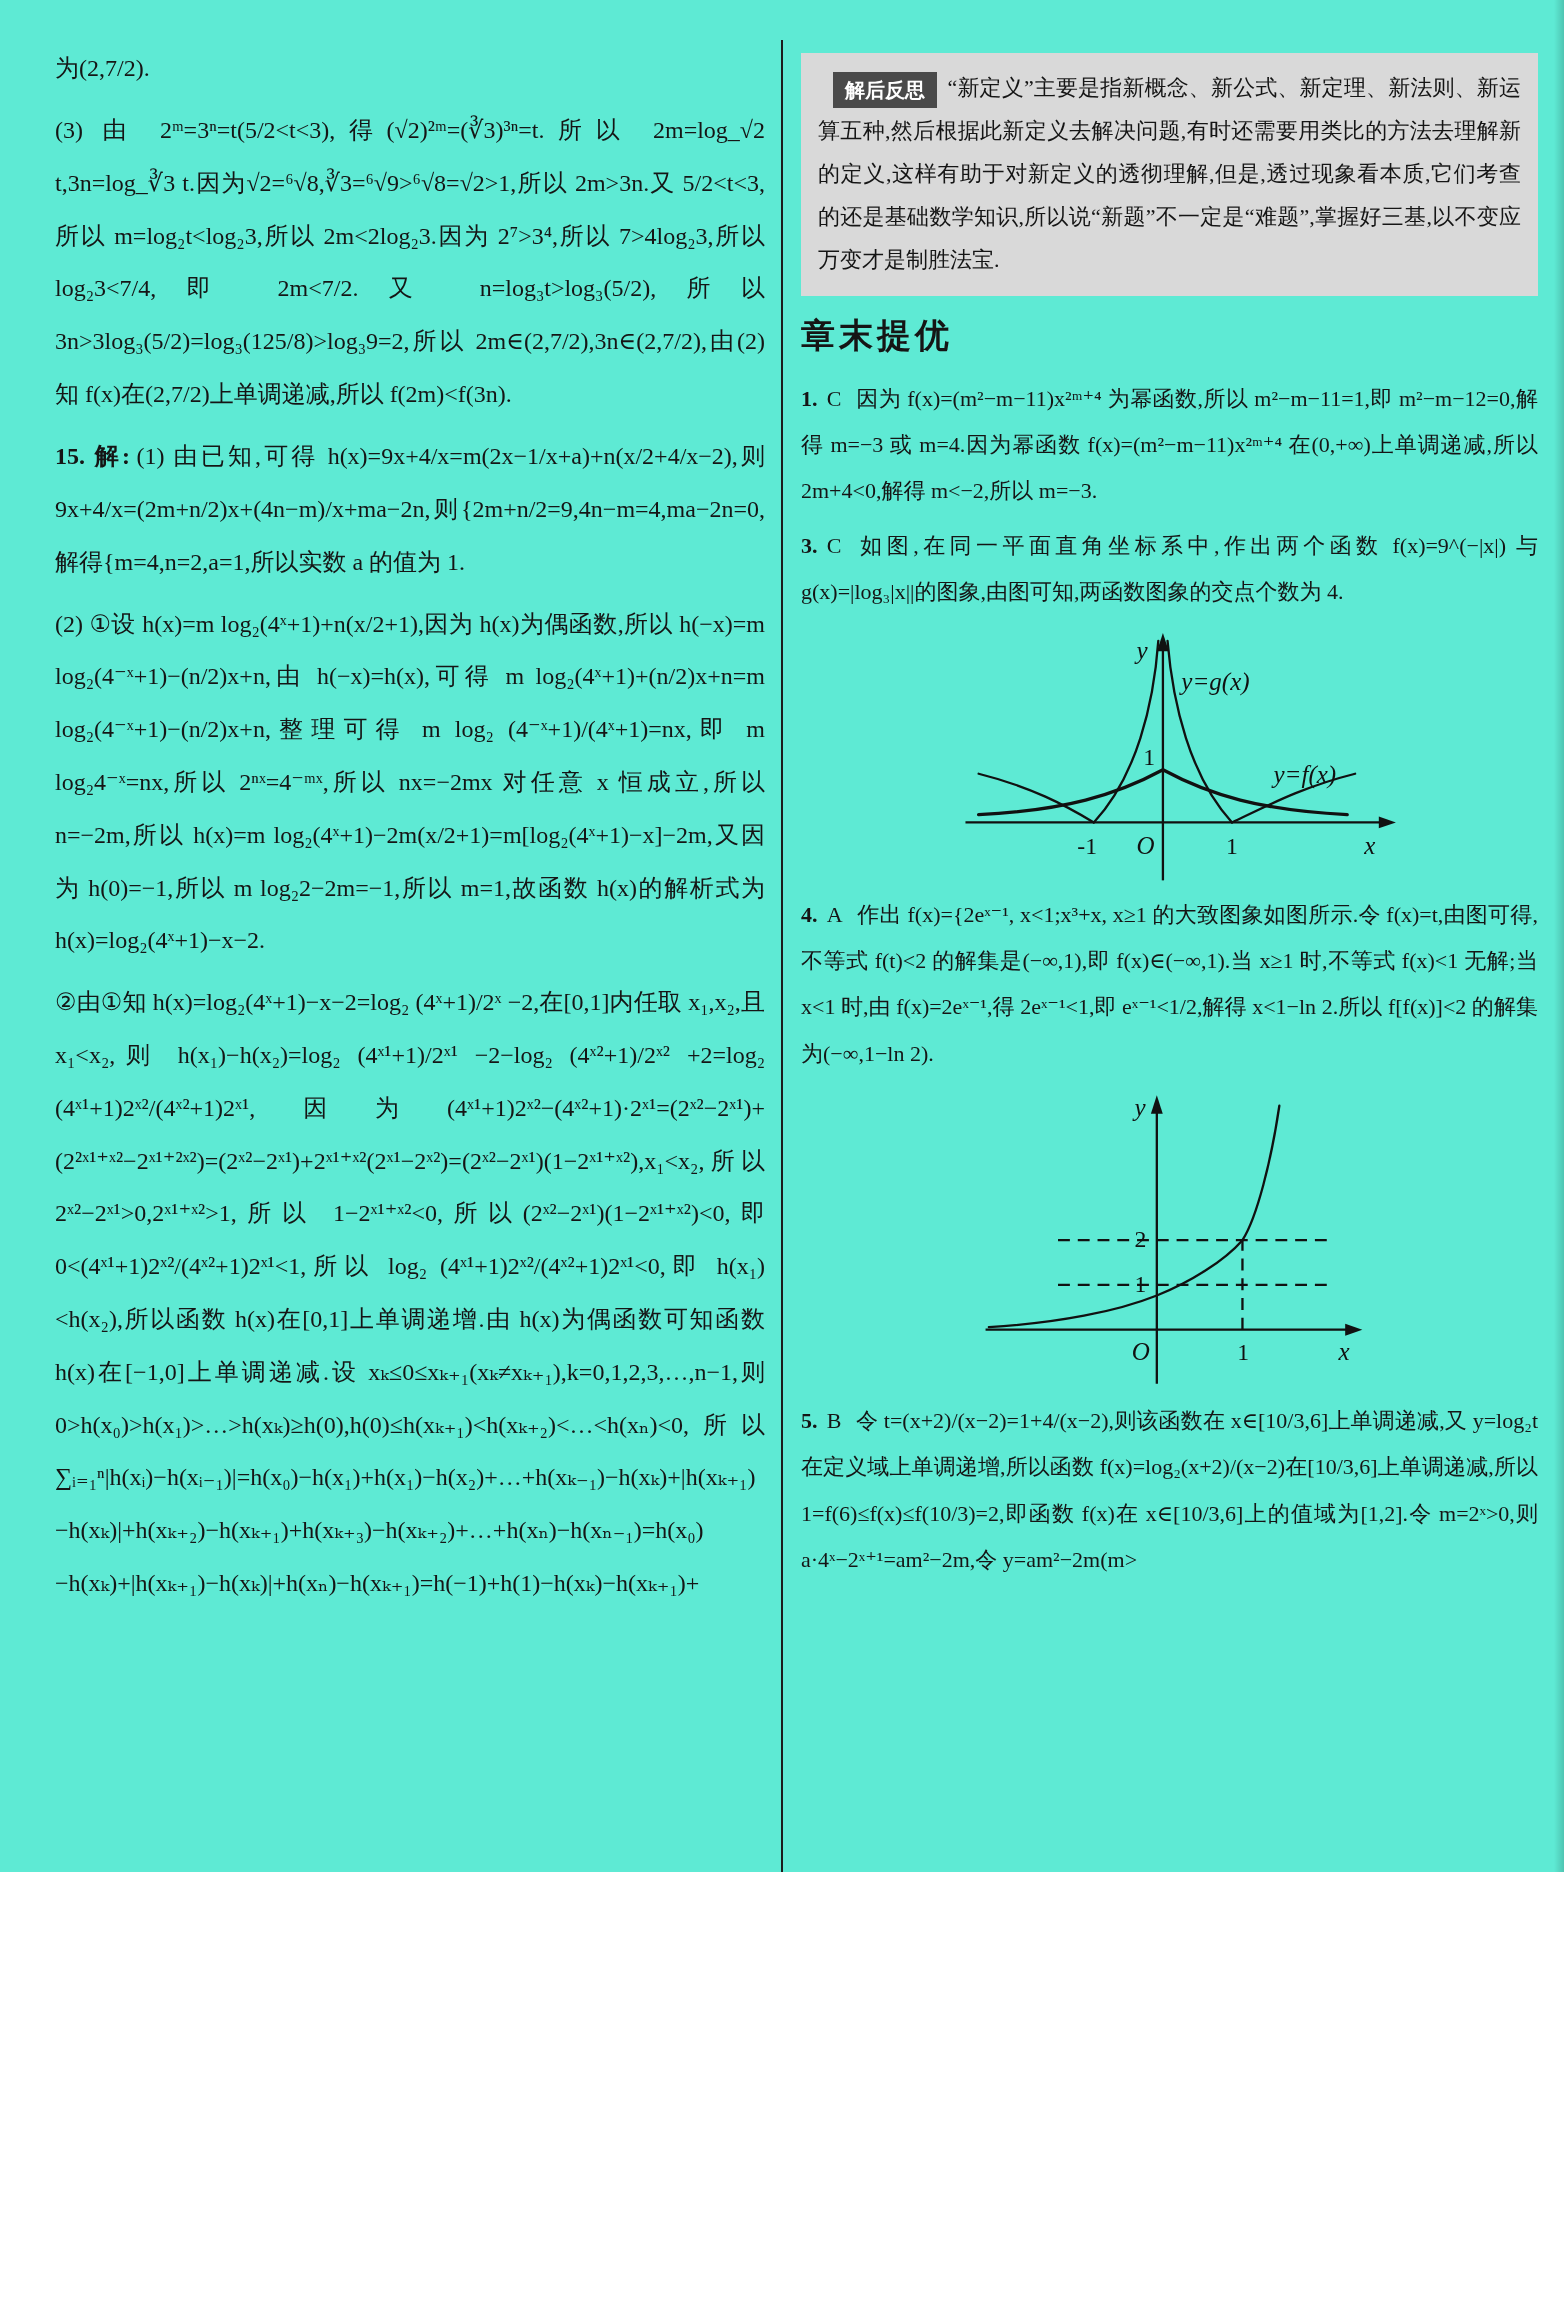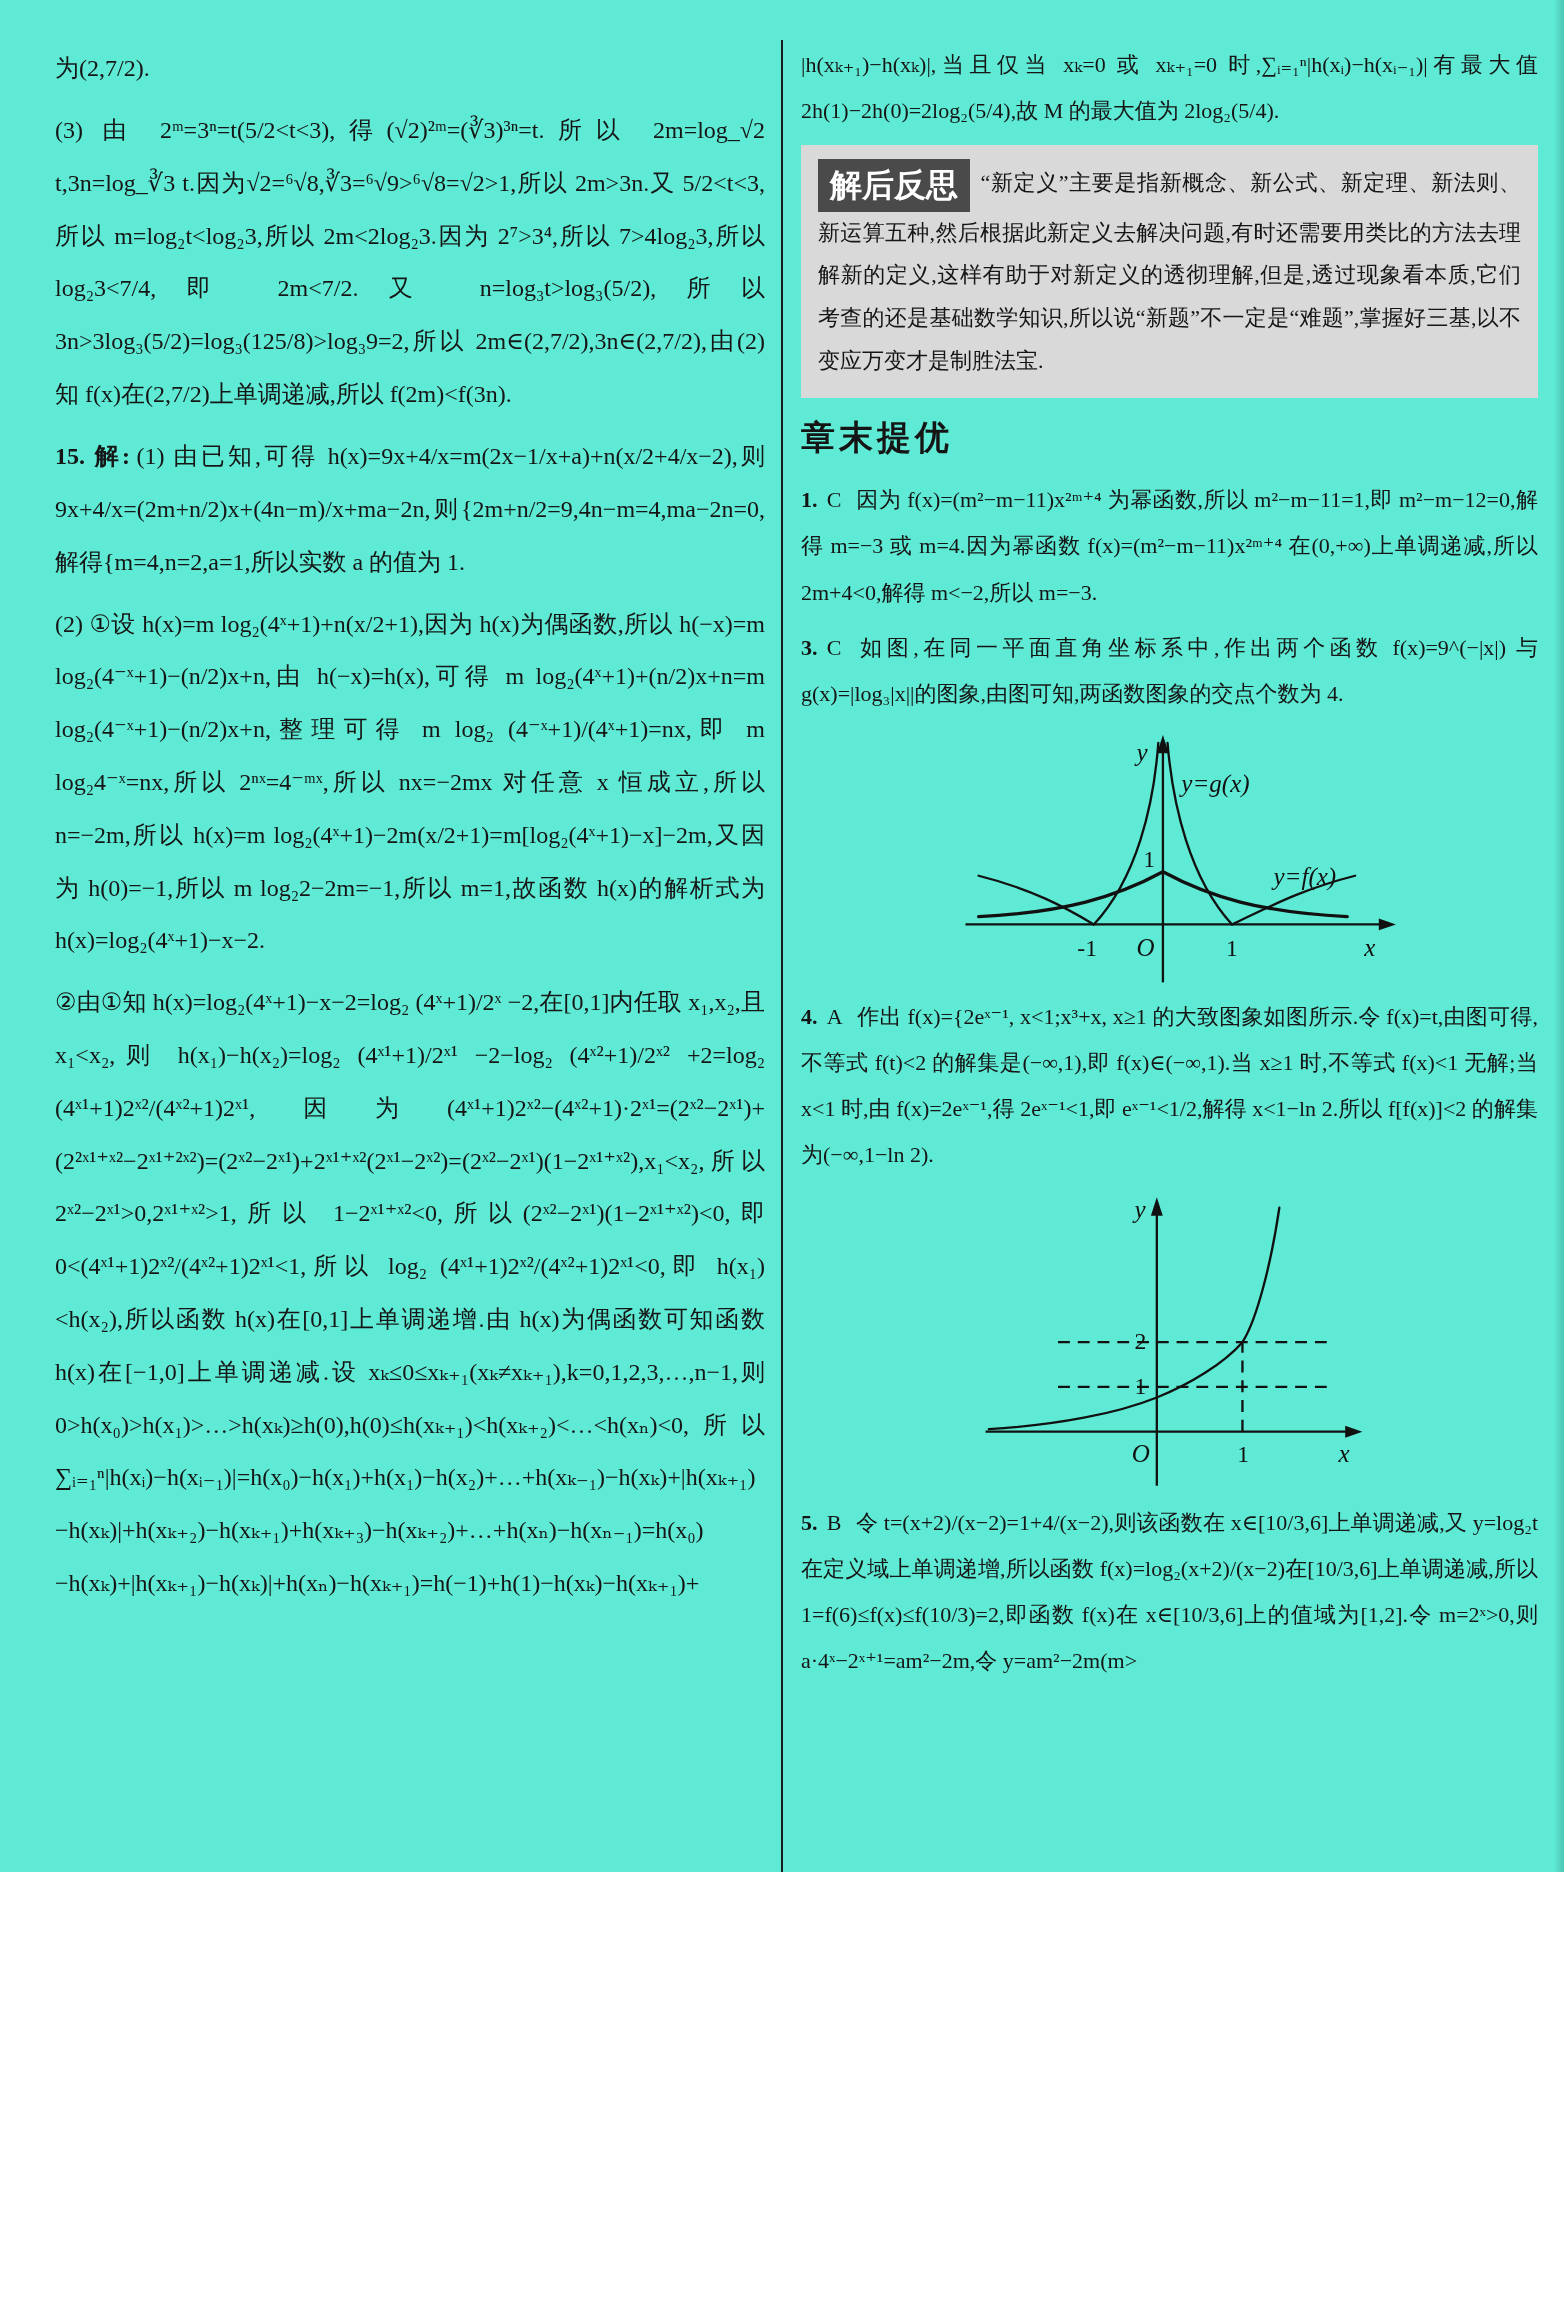--- a/index.html
+++ b/index.html
@@ -26,25 +26,26 @@
     background:#d9d9d9;
     padding:14.5px 17px;
     margin:10.5px 0 6.6px 0;
     line-height:1.95;
   }
   #reflect-label{
     display:inline-block;
     background:#4a4a4a;color:#ffffff;
     font-family:"Liberation Sans","DejaVu Sans",sans-serif;
     font-weight:700;
-    font-size:32px;
+    font-size:20px;
     line-height:1.3;
     padding:5.3px 12px;
     margin-right:10.5px;
     vertical-align:middle;
+    margin-left:15px;
   }
   #section-heading{
     text-align:left;
     font-family:"Liberation Sans","DejaVu Sans",sans-serif;
     font-weight:700;
     font-size:34px;
     letter-spacing:4px;
     margin:17px 0 18.4px 0;
     line-height:1.3;
   }
@@ -71,21 +72,20 @@
 
   <div id="left-col" class="col">
     <p><span>为(2,7/2).</span></p>
     <p><span>(3) 由 2ᵐ=3ⁿ=t(5/2&lt;t&lt;3),得(√2)²ᵐ=(∛3)³ⁿ=t.所以 2m=log_√2 t,3n=log_∛3 t.因为√2=⁶√8,∛3=⁶√9&gt;⁶√8=√2&gt;1,所以 2m&gt;3n.又 5/2&lt;t&lt;3,所以 m=log₂t&lt;log₂3,所以 2m&lt;2log₂3.因为 2⁷&gt;3⁴,所以 7&gt;4log₂3,所以 log₂3&lt;7/4,即 2m&lt;7/2.又 n=log₃t&gt;log₃(5/2),所以 3n&gt;3log₃(5/2)=log₃(125/8)&gt;log₃9=2,所以 2m∈(2,7/2),3n∈(2,7/2),由(2)知 f(x)在(2,7/2)上单调递减,所以 f(2m)&lt;f(3n).</span></p>
     <p><span class="num">15.</span><span class="num">解:</span><span>(1) 由已知,可得 h(x)=9x+4/x=m(2x−1/x+a)+n(x/2+4/x−2),则 9x+4/x=(2m+n/2)x+(4n−m)/x+ma−2n,则{2m+n/2=9,4n−m=4,ma−2n=0,解得{m=4,n=2,a=1,所以实数 a 的值为 1.</span></p>
     <p><span>(2) ①设 h(x)=m log₂(4ˣ+1)+n(x/2+1),因为 h(x)为偶函数,所以 h(−x)=m log₂(4⁻ˣ+1)−(n/2)x+n,由 h(−x)=h(x),可得 m log₂(4ˣ+1)+(n/2)x+n=m log₂(4⁻ˣ+1)−(n/2)x+n,整理可得 m log₂ (4⁻ˣ+1)/(4ˣ+1)=nx,即 m log₂4⁻ˣ=nx,所以 2ⁿˣ=4⁻ᵐˣ,所以 nx=−2mx 对任意 x 恒成立,所以 n=−2m,所以 h(x)=m log₂(4ˣ+1)−2m(x/2+1)=m[log₂(4ˣ+1)−x]−2m,又因为 h(0)=−1,所以 m log₂2−2m=−1,所以 m=1,故函数 h(x)的解析式为 h(x)=log₂(4ˣ+1)−x−2.</span></p>
     <p><span>②由①知 h(x)=log₂(4ˣ+1)−x−2=log₂ (4ˣ+1)/2ˣ −2,在[0,1]内任取 x₁,x₂,且 x₁&lt;x₂,则 h(x₁)−h(x₂)=log₂ (4ˣ¹+1)/2ˣ¹ −2−log₂ (4ˣ²+1)/2ˣ² +2=log₂ (4ˣ¹+1)2ˣ²/(4ˣ²+1)2ˣ¹,因为(4ˣ¹+1)2ˣ²−(4ˣ²+1)·2ˣ¹=(2ˣ²−2ˣ¹)+(2²ˣ¹⁺ˣ²−2ˣ¹⁺²ˣ²)=(2ˣ²−2ˣ¹)+2ˣ¹⁺ˣ²(2ˣ¹−2ˣ²)=(2ˣ²−2ˣ¹)(1−2ˣ¹⁺ˣ²),x₁&lt;x₂,所以 2ˣ²−2ˣ¹&gt;0,2ˣ¹⁺ˣ²&gt;1,所以 1−2ˣ¹⁺ˣ²&lt;0,所以(2ˣ²−2ˣ¹)(1−2ˣ¹⁺ˣ²)&lt;0,即 0&lt;(4ˣ¹+1)2ˣ²/(4ˣ²+1)2ˣ¹&lt;1,所以 log₂ (4ˣ¹+1)2ˣ²/(4ˣ²+1)2ˣ¹&lt;0,即 h(x₁)&lt;h(x₂),所以函数 h(x)在[0,1]上单调递增.由 h(x)为偶函数可知函数 h(x)在[−1,0]上单调递减.设 xₖ≤0≤xₖ₊₁(xₖ≠xₖ₊₁),k=0,1,2,3,…,n−1,则 0&gt;h(x₀)&gt;h(x₁)&gt;…&gt;h(xₖ)≥h(0),h(0)≤h(xₖ₊₁)&lt;h(xₖ₊₂)&lt;…&lt;h(xₙ)&lt;0,所以 ∑ᵢ₌₁ⁿ|h(xᵢ)−h(xᵢ₋₁)|=h(x₀)−h(x₁)+h(x₁)−h(x₂)+…+h(xₖ₋₁)−h(xₖ)+|h(xₖ₊₁)−h(xₖ)|+h(xₖ₊₂)−h(xₖ₊₁)+h(xₖ₊₃)−h(xₖ₊₂)+…+h(xₙ)−h(xₙ₋₁)=h(x₀)−h(xₖ)+|h(xₖ₊₁)−h(xₖ)|+h(xₙ)−h(xₖ₊₁)=h(−1)+h(1)−h(xₖ)−h(xₖ₊₁)+</span></p>
   </div>
 
   <div id="right-col" class="col">
-    <p><span>|h(xₖ₊₁)−h(xₖ)|,当且仅当 xₖ=0 或 xₖ₊₁=0 时,∑ᵢ₌₁ⁿ|h(xᵢ)−h(xᵢ₋₁)|有最大值 2h(1)−2h(0)=2log₂(5/4),故 M 的最大值为 2log₂(5/4).</span></p>
 
     <div id="reflect-box">
       <span id="reflect-label">解后反思</span><span>“新定义”主要是指新概念、新公式、新定理、新法则、新运算五种,然后根据此新定义去解决问题,有时还需要用类比的方法去理解新的定义,这样有助于对新定义的透彻理解,但是,透过现象看本质,它们考查的还是基础数学知识,所以说“新题”不一定是“难题”,掌握好三基,以不变应万变才是制胜法宝.</span>
     </div>
 
     <div id="section-heading">章末提优</div>
 
     <p><span class="num">1.</span><span class="ans">C</span><span>因为 f(x)=(m²−m−11)x²ᵐ⁺⁴ 为幂函数,所以 m²−m−11=1,即 m²−m−12=0,解得 m=−3 或 m=4.因为幂函数 f(x)=(m²−m−11)x²ᵐ⁺⁴ 在(0,+∞)上单调递减,所以 2m+4&lt;0,解得 m&lt;−2,所以 m=−3.</span></p>
 
 

